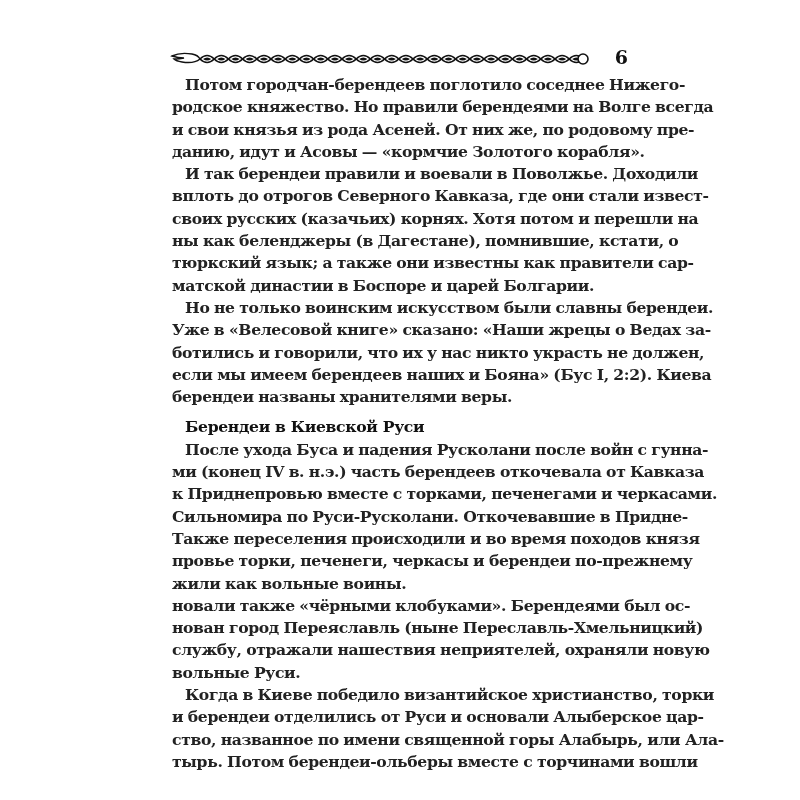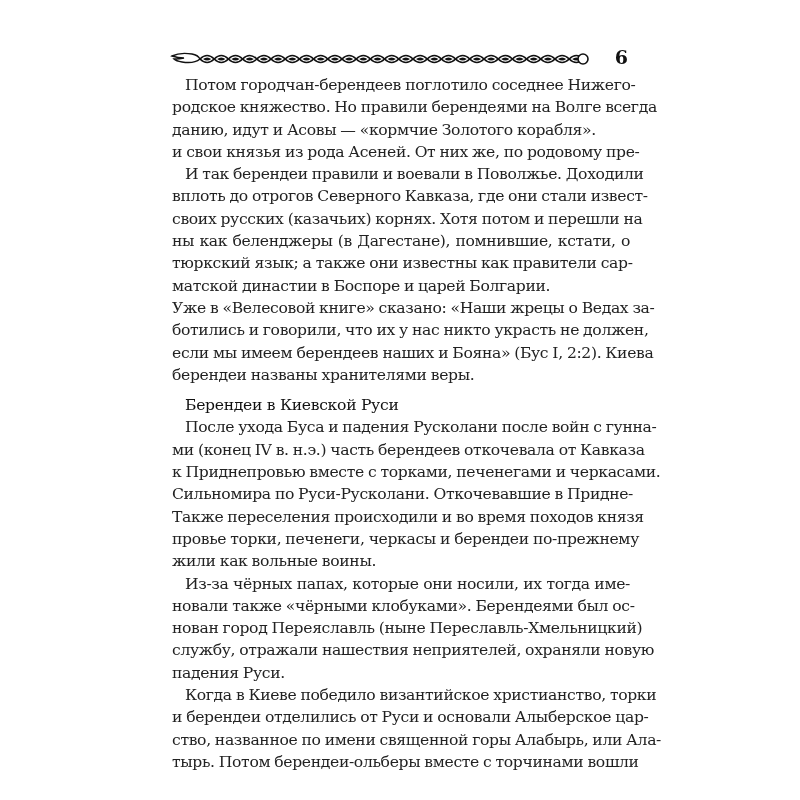--- a/index.html
+++ b/index.html
@@ -17,26 +17,26 @@
     position: absolute; right: 2px; top: 0; font-family: "DejaVu Serif", serif;
     font-weight: bold; font-size: 19px; color: #111;
   }
   .text-block {
     position: absolute; left: 172px; top: 74px; width: 458px;
     font-family: "DejaVu Serif", serif; font-size: 15.6px; line-height: 22.3px;
     color: #222;
   }
   .line {
     display: block; white-space: nowrap; text-align: justify; text-align-last: justify;
-    height: 22.3px; overflow: visible; letter-spacing: -0.35px; word-spacing: -0.5px;
+    height: 22.3px; overflow: visible; letter-spacing: -0.35px; word-spacing: -0.5px; font-weight: bold;
   }
   .line.last { text-align-last: left; }
   .line.indent { padding-left: 13px; }
   .heading {
-    display: block; font-weight: normal; padding-left: 13px; margin-top: 8px;
+    display: block; font-weight: bold; padding-left: 13px; margin-top: 8px;
     height: 22.3px; letter-spacing: -0.3px; color: #111;
   }
 </style>
 </head>
 <body>
 
 <div class="page">
   <div class="header">
     <svg class="ornament" viewBox="0 0 420 18" preserveAspectRatio="none">
       <g id="orn">
@@ -99,55 +99,55 @@
         </g>
     </svg>
     <span class="page-number">6</span>
   </div>
 
   <div class="text-block">
     <div id="top-paras">
         <div>
           <span class="line indent">Потом городчан-берендеев поглотило соседнее Нижего-</span>
           <span class="line">родское княжество. Но правили берендеями на Волге всегда</span>
+          <span class="line">и свои князья из рода Асеней. От них же, по родовому пре-</span>
           <span class="line last">данию, идут и Асовы — «кормчие Золотого корабля».</span>
-          <span class="line">и свои князья из рода Асеней. От них же, по родовому пре-</span>
         </div>
         <div>
           <span class="line indent">И так берендеи правили и воевали в Поволжье. Доходили</span>
           <span class="line">вплоть до отрогов Северного Кавказа, где они стали извест-</span>
           <span class="line">своих русских (казачьих) корнях. Хотя потом и перешли на</span>
           <span class="line">ны как беленджеры (в Дагестане), помнившие, кстати, о</span>
           <span class="line">тюркский язык; а также они известны как правители сар-</span>
           <span class="line last">матской династии в Боспоре и царей Болгарии.</span>
         </div>
         <div>
+          <span class="line indent">Но не только воинским искусством были славны берендеи.</span>
           <span class="line">Уже в «Велесовой книге» сказано: «Наши жрецы о Ведах за-</span>
           <span class="line">ботились и говорили, что их у нас никто украсть не должен,</span>
           <span class="line">если мы имеем берендеев наших и Бояна» (Бус I, 2:2). Киева</span>
           <span class="line last">берендеи названы хранителями веры.</span>
         </div>
       </div>
     <span class="heading">Берендеи в Киевской Руси</span>
     <div id="bottom-paras">
         <div>
           <span class="line indent">После ухода Буса и падения Русколани после войн с гунна-</span>
           <span class="line">ми (конец IV в. н.э.) часть берендеев откочевала от Кавказа</span>
           <span class="line">к Приднепровью вместе с торками, печенегами и черкасами.</span>
           <span class="line">Сильномира по Руси-Русколани. Откочевавшие в Придне-</span>
           <span class="line">Также переселения происходили и во время походов князя</span>
           <span class="line">провье торки, печенеги, черкасы и берендеи по-прежнему</span>
           <span class="line last">жили как вольные воины.</span>
         </div>
         <div>
-          <span class="line indent">Из-за чёрных папах, которые они носили, их тогда име-</span>
           <span class="line">новали также «чёрными клобуками». Берендеями был ос-</span>
           <span class="line">нован город Переяславль (ныне Переславль-Хмельницкий)</span>
           <span class="line">службу, отражали нашествия неприятелей, охраняли новую</span>
-          <span class="line last">падения Руси.</span>
+          <span class="line last">вольные Руси.</span>
         </div>
         <div>
           <span class="line indent">Когда в Киеве победило византийское христианство, торки</span>
           <span class="line">и берендеи отделились от Руси и основали Алыберское цар-</span>
           <span class="line">ство, названное по имени священной горы Алабырь, или Ала-</span>
           <span class="line">тырь. Потом берендеи-ольберы вместе с торчинами вошли</span>
         </div>
       </div>
   </div>
 </div>

